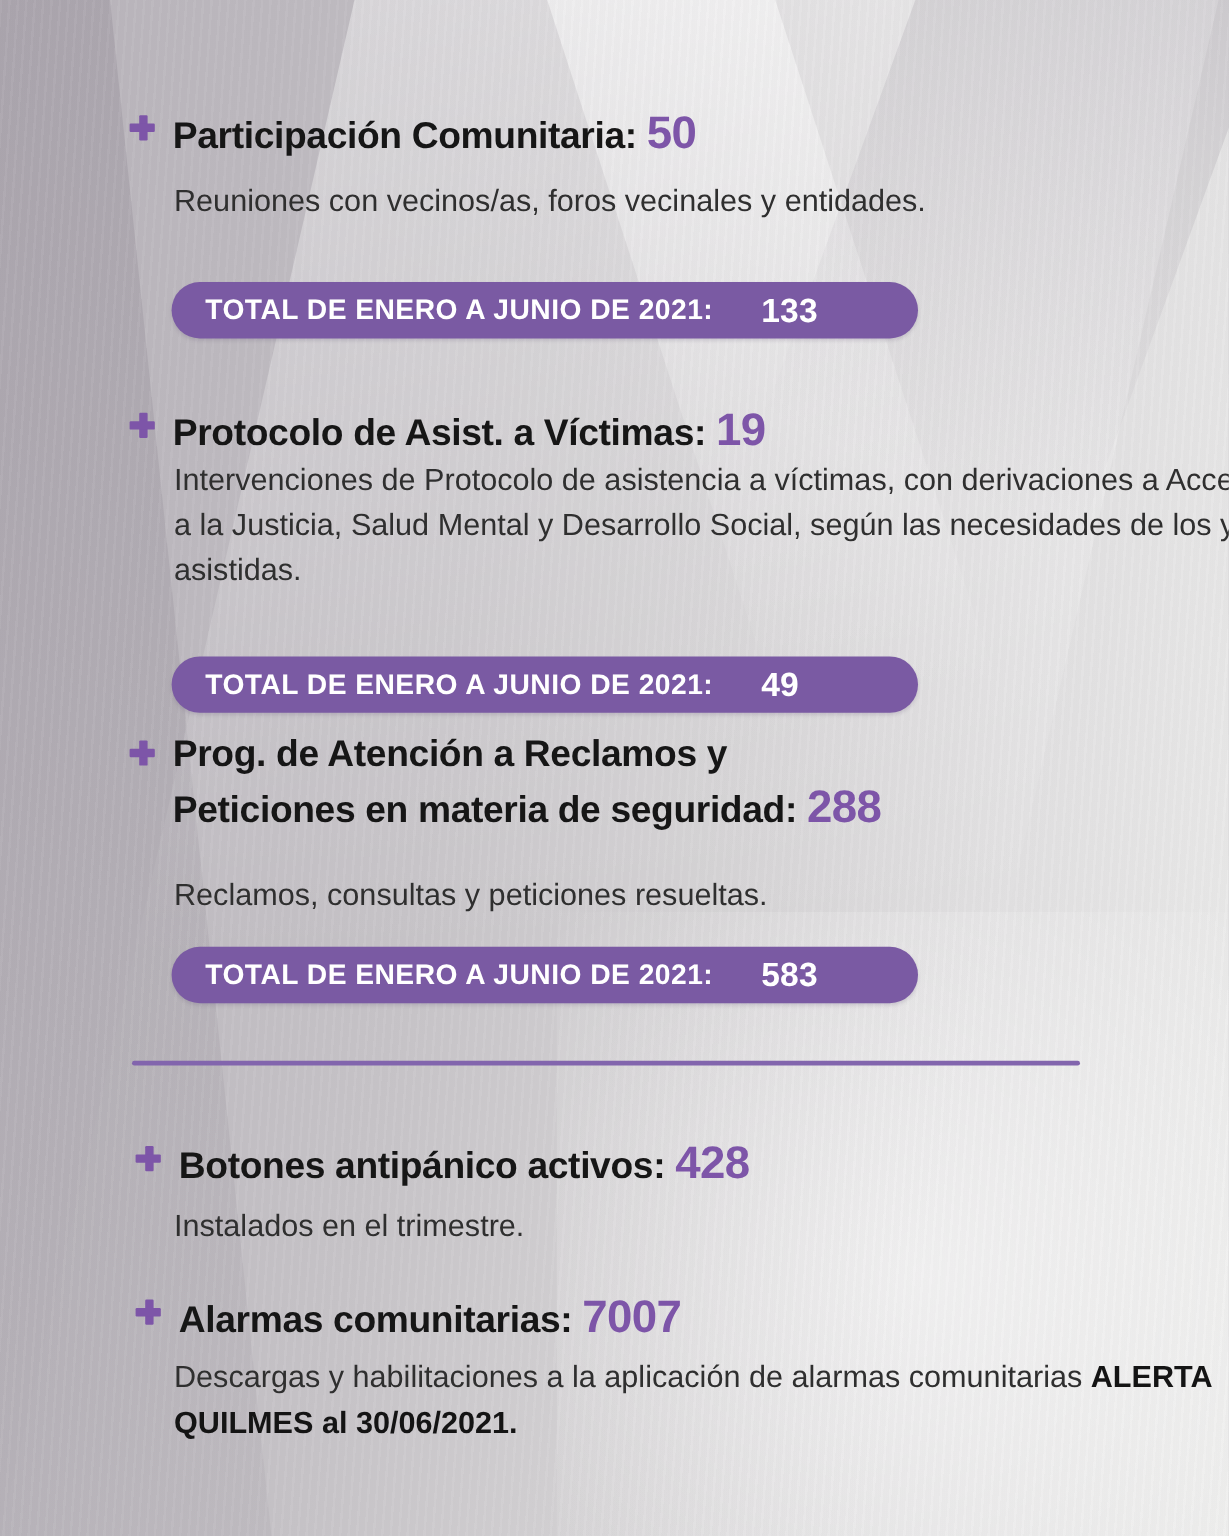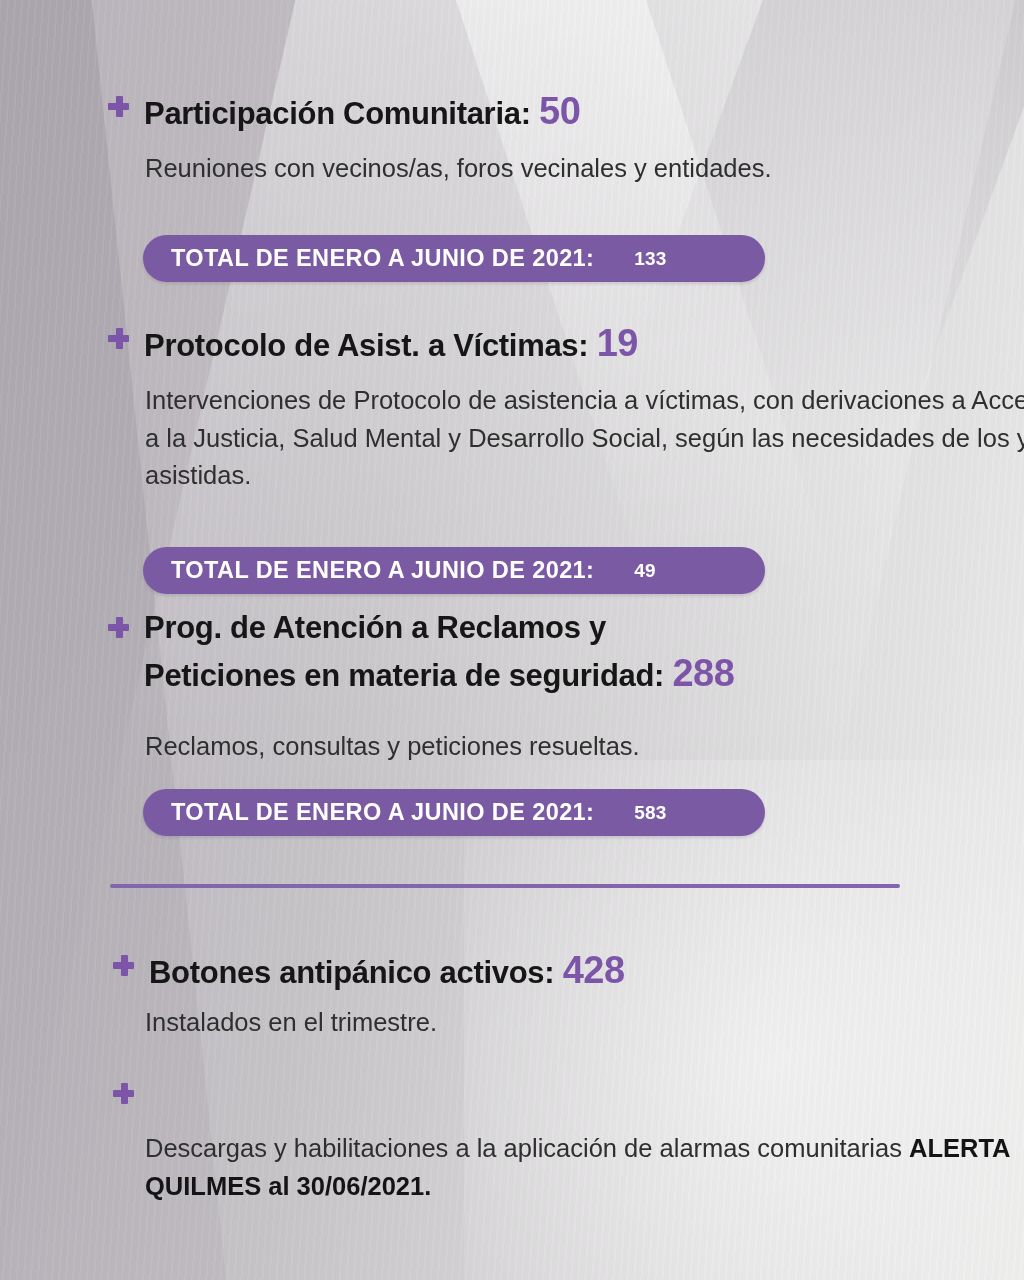--- a/index.html
+++ b/index.html
@@ -156,21 +156,21 @@
     background: #7a5aa3;
     border-radius: 24px;
     color: #ffffff;
     font-size: 23.5px;
     font-weight: bold;
     letter-spacing: 0.4px;
     box-shadow: 0 2px 3px rgba(90,70,110,0.18);
     gap: 32px;
   }
   .pill-num {
-    font-size: 19px;
+    font-size: 28px;
     font-weight: bold;
     letter-spacing: 0.2px;
     margin-left: 8px;
   }
 
   .divider {
     position: absolute;
     left: 110px;
     width: 790px;
     height: 4px;
@@ -199,21 +199,21 @@
       </div>
     </div>
     <div class="block desc" style="top:150px;">Reuniones con vecinos/as, foros vecinales y entidades.</div>
     <div class="block" style="top:235px;">
       <div class="pill">
         <span>TOTAL DE ENERO A JUNIO DE 2021:</span>
         <span class="pill-num">133</span>
       </div>
     </div>
 
-    <div class="block" style="top:318px;">
+    <div class="block" style="top:334px;">
       <div class="headline">
         <span class="plus-icon"></span>
         <span class="headline-text"><span>Protocolo de Asist. a Víctimas:</span> <span class="hl-num">19</span></span>
       </div>
     </div>
     <div class="block desc" style="top:382px;">Intervenciones de Protocolo de asistencia a víctimas, con derivaciones a Acceso a la Justicia, Salud Mental y Desarrollo Social, según las necesidades de los y las asistidas.</div>
     <div class="block" style="top:547px;">
       <div class="pill">
         <span>TOTAL DE ENERO A JUNIO DE 2021:</span>
         <span class="pill-num">49</span>
@@ -240,18 +240,19 @@
       <div class="headline" style="padding-left:112px;">
         <span class="plus-icon"></span>
         <span class="headline-text"><span>Botones antipánico activos:</span> <span class="hl-num">428</span></span>
       </div>
     </div>
     <div class="block desc" style="top:1004px;">Instalados en el trimestre.</div>
 
     <div class="block" style="top:1073px;">
       <div class="headline" style="padding-left:112px;">
         <span class="plus-icon"></span>
+        <span class="headline-text"><span>Alarmas comunitarias:</span> <span class="hl-num">7007</span></span>
       </div>
     </div>
     <div class="block desc" style="top:1130px;"><span>Descargas y habilitaciones a la aplicación de alarmas comunitarias </span><b>ALERTA QUILMES al 30/06/2021.</b></div>
 
   </div>
 </div>
 
 </body></html>

